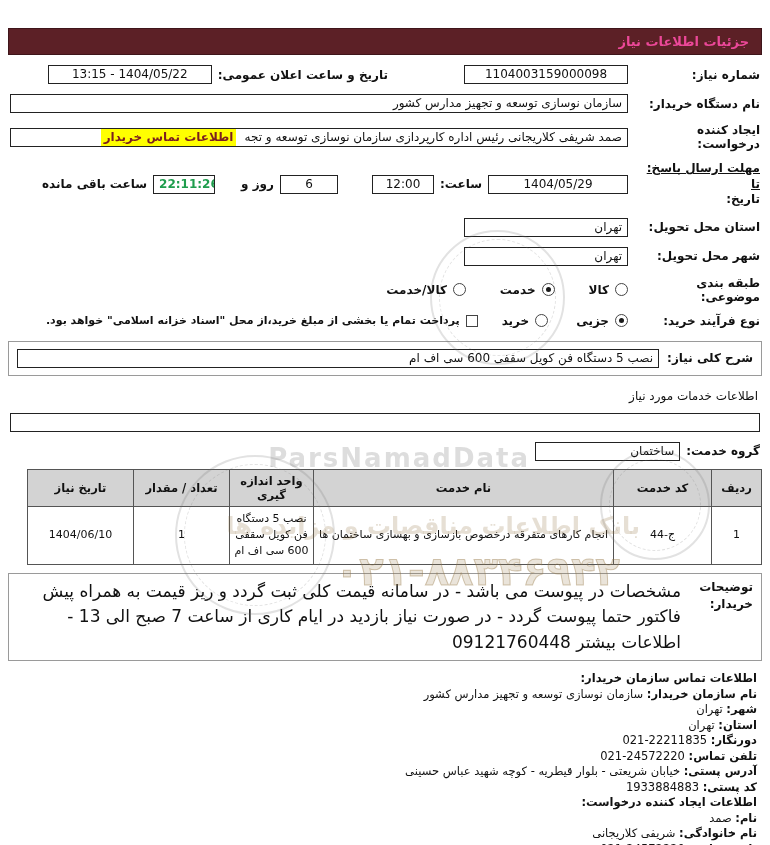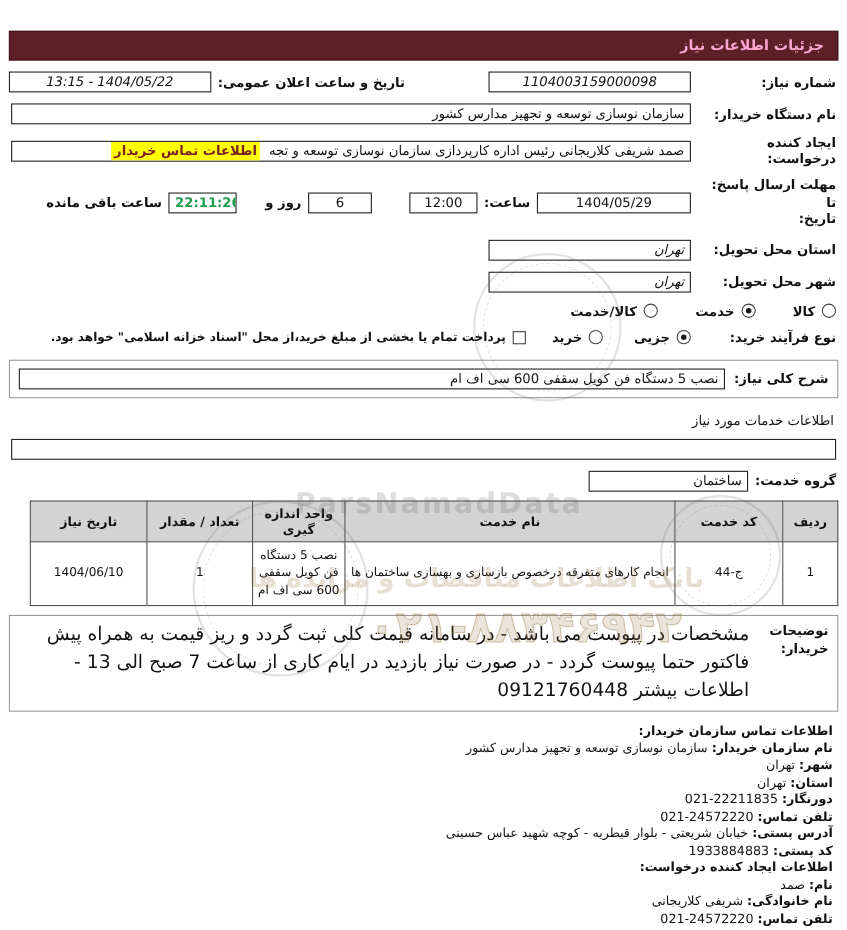--- a/index.html
+++ b/index.html
@@ -7,36 +7,36 @@
   body {
     width: 770px; height: 845px;
     position: relative; overflow: hidden;
     font-family: "DejaVu Sans", sans-serif;
     font-size: 12px; color: #111;
     direction: rtl;
   }
   .titlebar {
     margin: 28px 8px 0 8px; height: 27px;
     background: #5c2026; border: 1px solid #3f151a;
-    color: #f9a8d4; font-size: 13px; font-weight: bold;
+    color: #ec4899; font-size: 13px; font-weight: bold;
     display: flex; align-items: center; padding: 0 12px;
   }
   .form { padding: 0 10px; }
   .frow { display: flex; align-items: center; margin-top: 10px; gap: 6px; }
   .lbl { font-weight: bold; white-space: nowrap; }
   .flabel { width: 126px; flex: 0 0 auto; font-weight: bold; }
   .tbox {
     border: 1px solid #222; background: #fff;
     height: 19px; line-height: 17px; padding: 0 5px;
     font-size: 12px; overflow: hidden; white-space: nowrap;
   }
   .center { text-align: center; }
   .ltr { direction: ltr; unicode-bidi: embed; }
   .grow { flex: 1; min-width: 0; }
-  .w150 { width: 184px; flex: 0 0 auto; font-style: italic; }
+  .w150 { width: 164px; flex: 0 0 auto; }
   .w140 { width: 140px; flex: 0 0 auto; }
   .w62  { width: 62px;  flex: 0 0 auto; }
   .w58  { width: 58px;  flex: 0 0 auto; }
   .g70 { margin-right: 70px; text-align: right; }
   .g28 { margin-right: 28px; }
   .g20 { margin-right: 20px; }
   .green { color: #1f9d4d; font-weight: bold; }
   .radio {
     width: 13px; height: 13px; border: 1px solid #444; border-radius: 50%;
     background: #fff; display: inline-block; position: relative; flex: 0 0 auto;
@@ -124,21 +124,21 @@
   <div class="frow">
     <span class="flabel">ایجاد کننده درخواست:</span>
     <div class="tbox grow" style="display:flex;align-items:center;gap:8px;">
       <span style="overflow:hidden;white-space:nowrap;">صمد شریفی کلاریجانی رئیس اداره کارپردازی سازمان نوسازی  توسعه و تجه</span>
       <span class="hl-link">اطلاعات تماس خریدار</span>
     </div>
   </div>
 
   <div class="frow">
     <span class="flabel" style="line-height:1.3;">
-      <span style="display:block;">مهلت ارسال پاسخ: تا</span>
+      <span style="display:block;text-decoration:underline;">مهلت ارسال پاسخ: تا</span>
       <span style="display:block;">تاریخ:</span>
     </span>
     <div class="tbox center ltr w140">1404/05/29</div>
     <span class="lbl">ساعت:</span>
     <div class="tbox center ltr w62">12:00</div>
     <div class="tbox center ltr w58 g28">6</div>
     <span class="lbl">روز و</span>
     <div class="tbox center ltr w62 green g20">22:11:26</div>
     <span class="lbl">ساعت باقی مانده</span>
   </div>
@@ -147,20 +147,21 @@
     <span class="flabel">استان محل تحویل:</span>
     <div class="tbox w150">تهران</div>
   </div>
 
   <div class="frow">
     <span class="flabel">شهر محل تحویل:</span>
     <div class="tbox w150">تهران</div>
   </div>
 
   <div class="frow">
+    <span class="flabel">طبقه بندی موضوعی:</span>
     <span class="radio"></span>
     <span class="lbl" style="margin-left:28px;">کالا</span>
     <span class="radio checked"></span>
     <span class="lbl" style="margin-left:28px;">خدمت</span>
     <span class="radio"></span>
     <span class="lbl">کالا/خدمت</span>
   </div>
 
   <div class="frow">
     <span class="flabel">نوع فرآیند خرید:</span>

